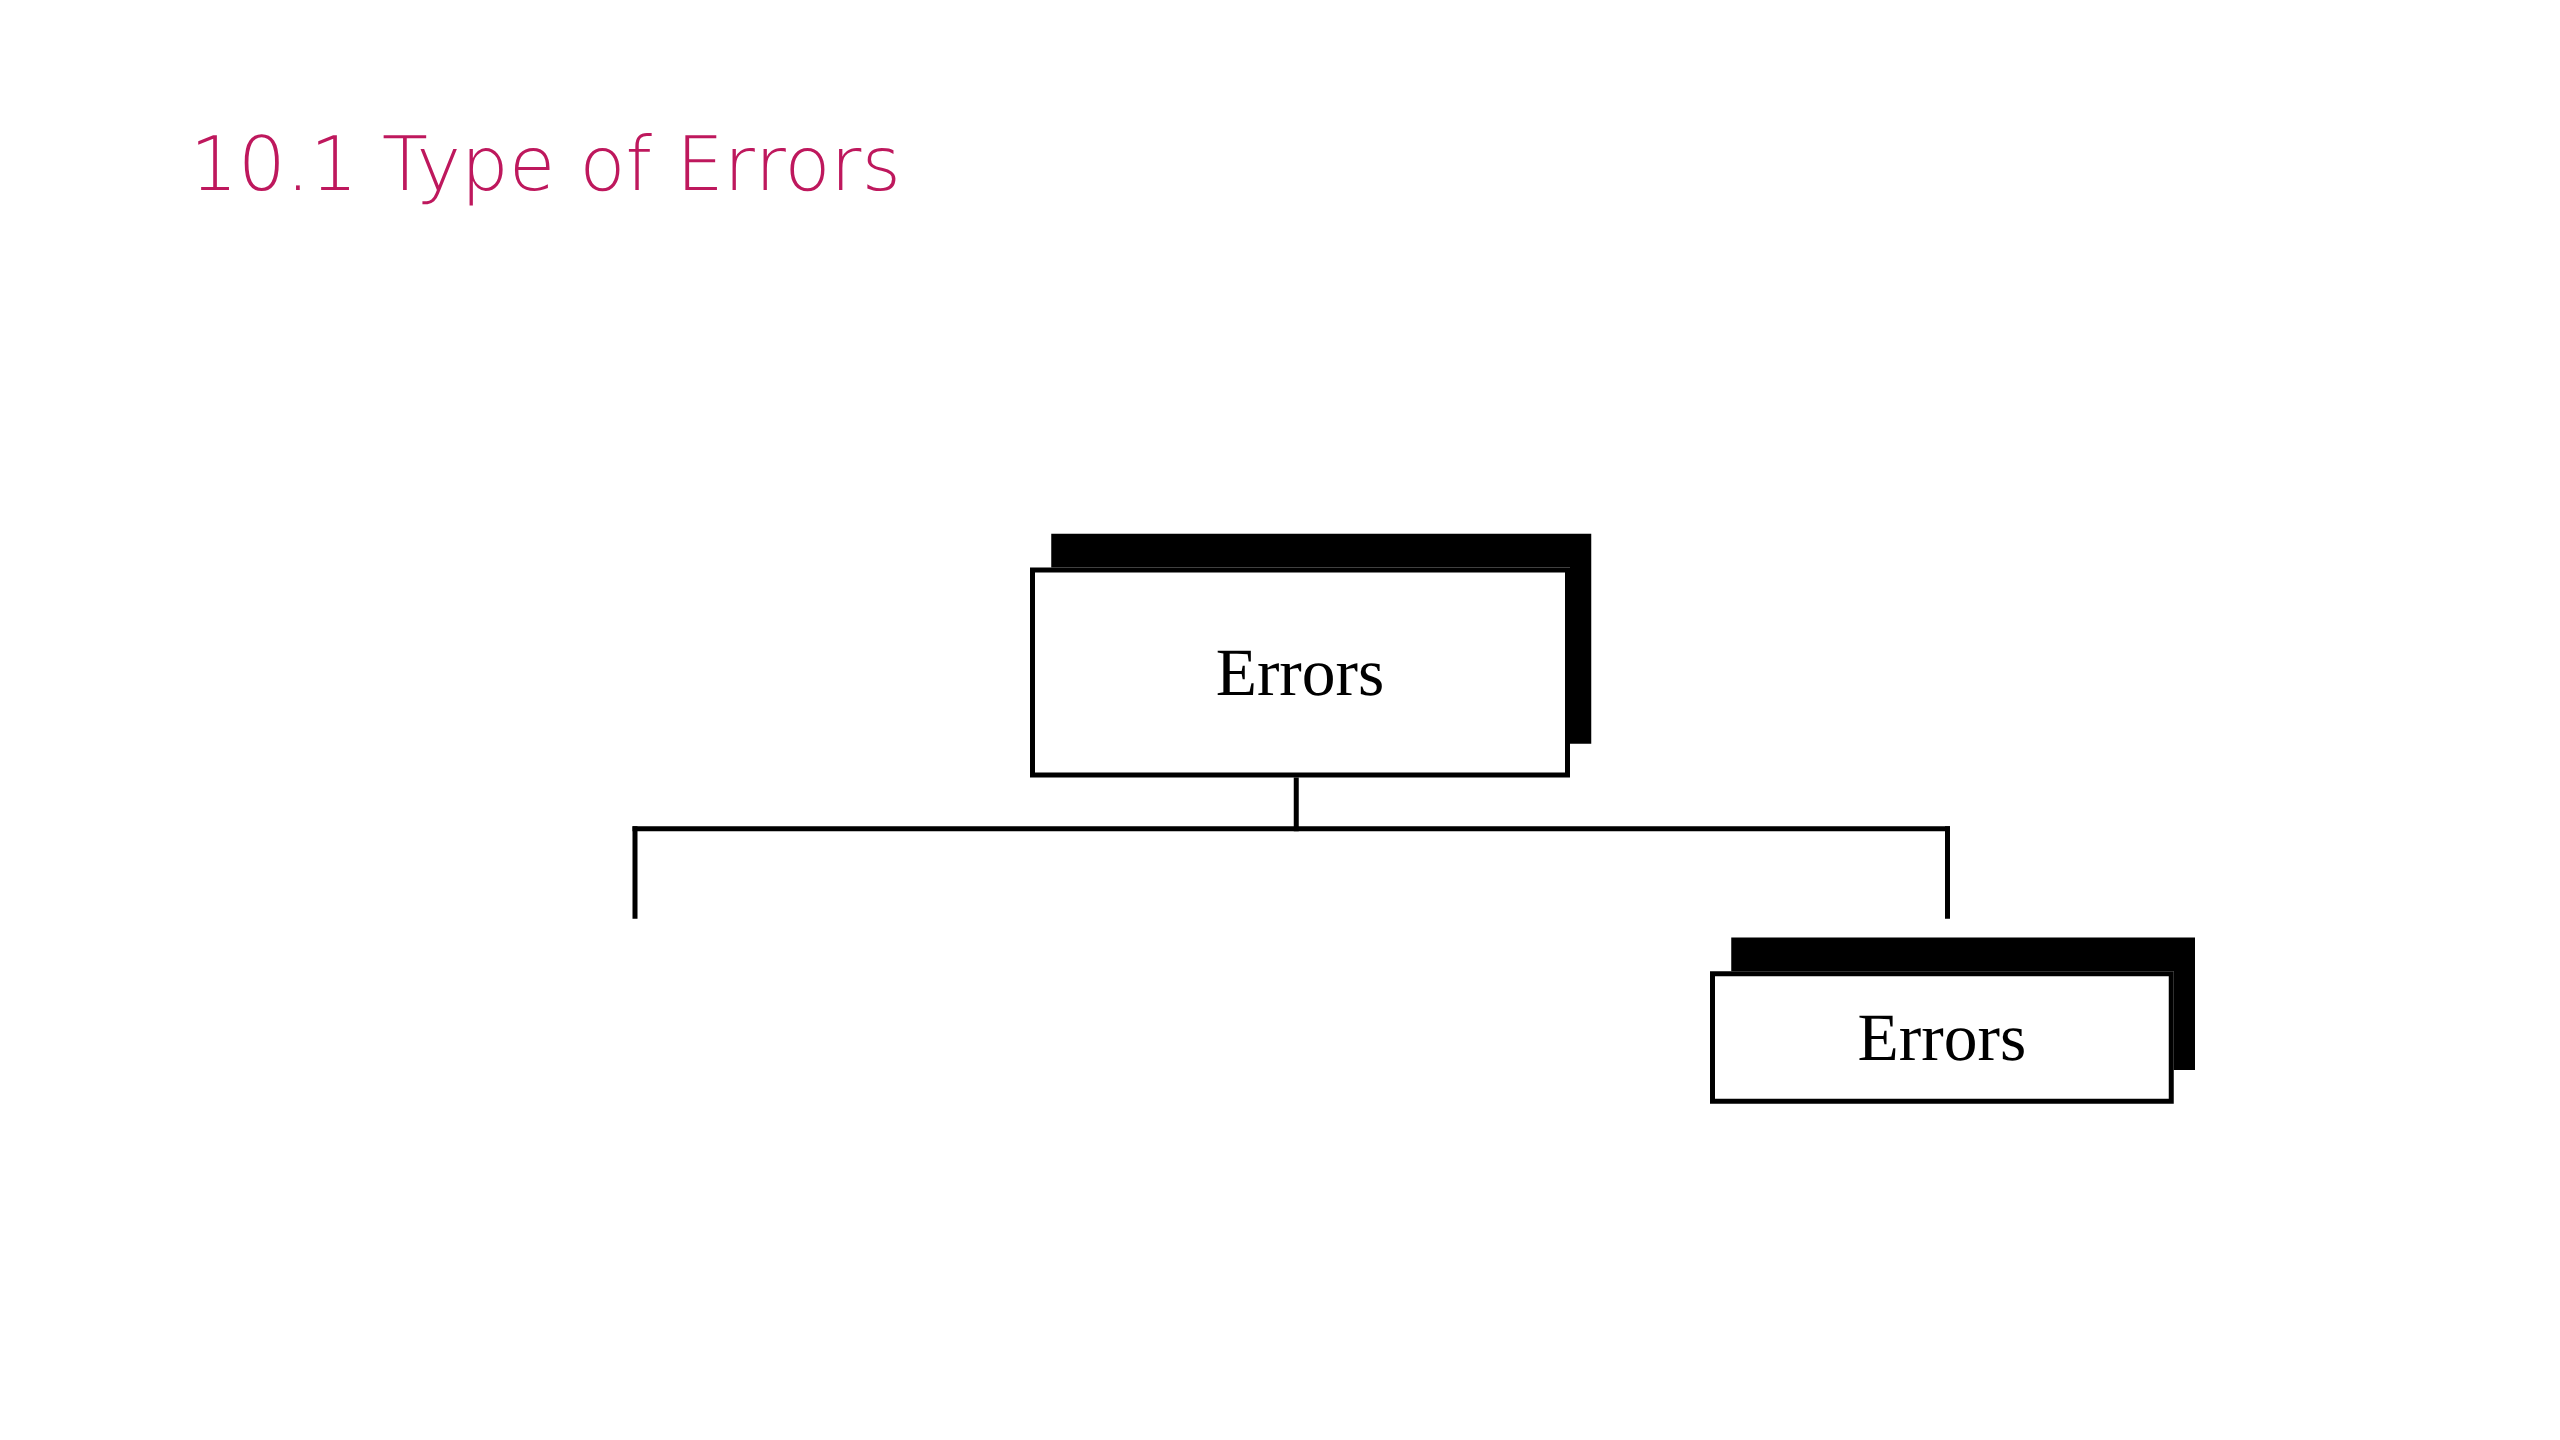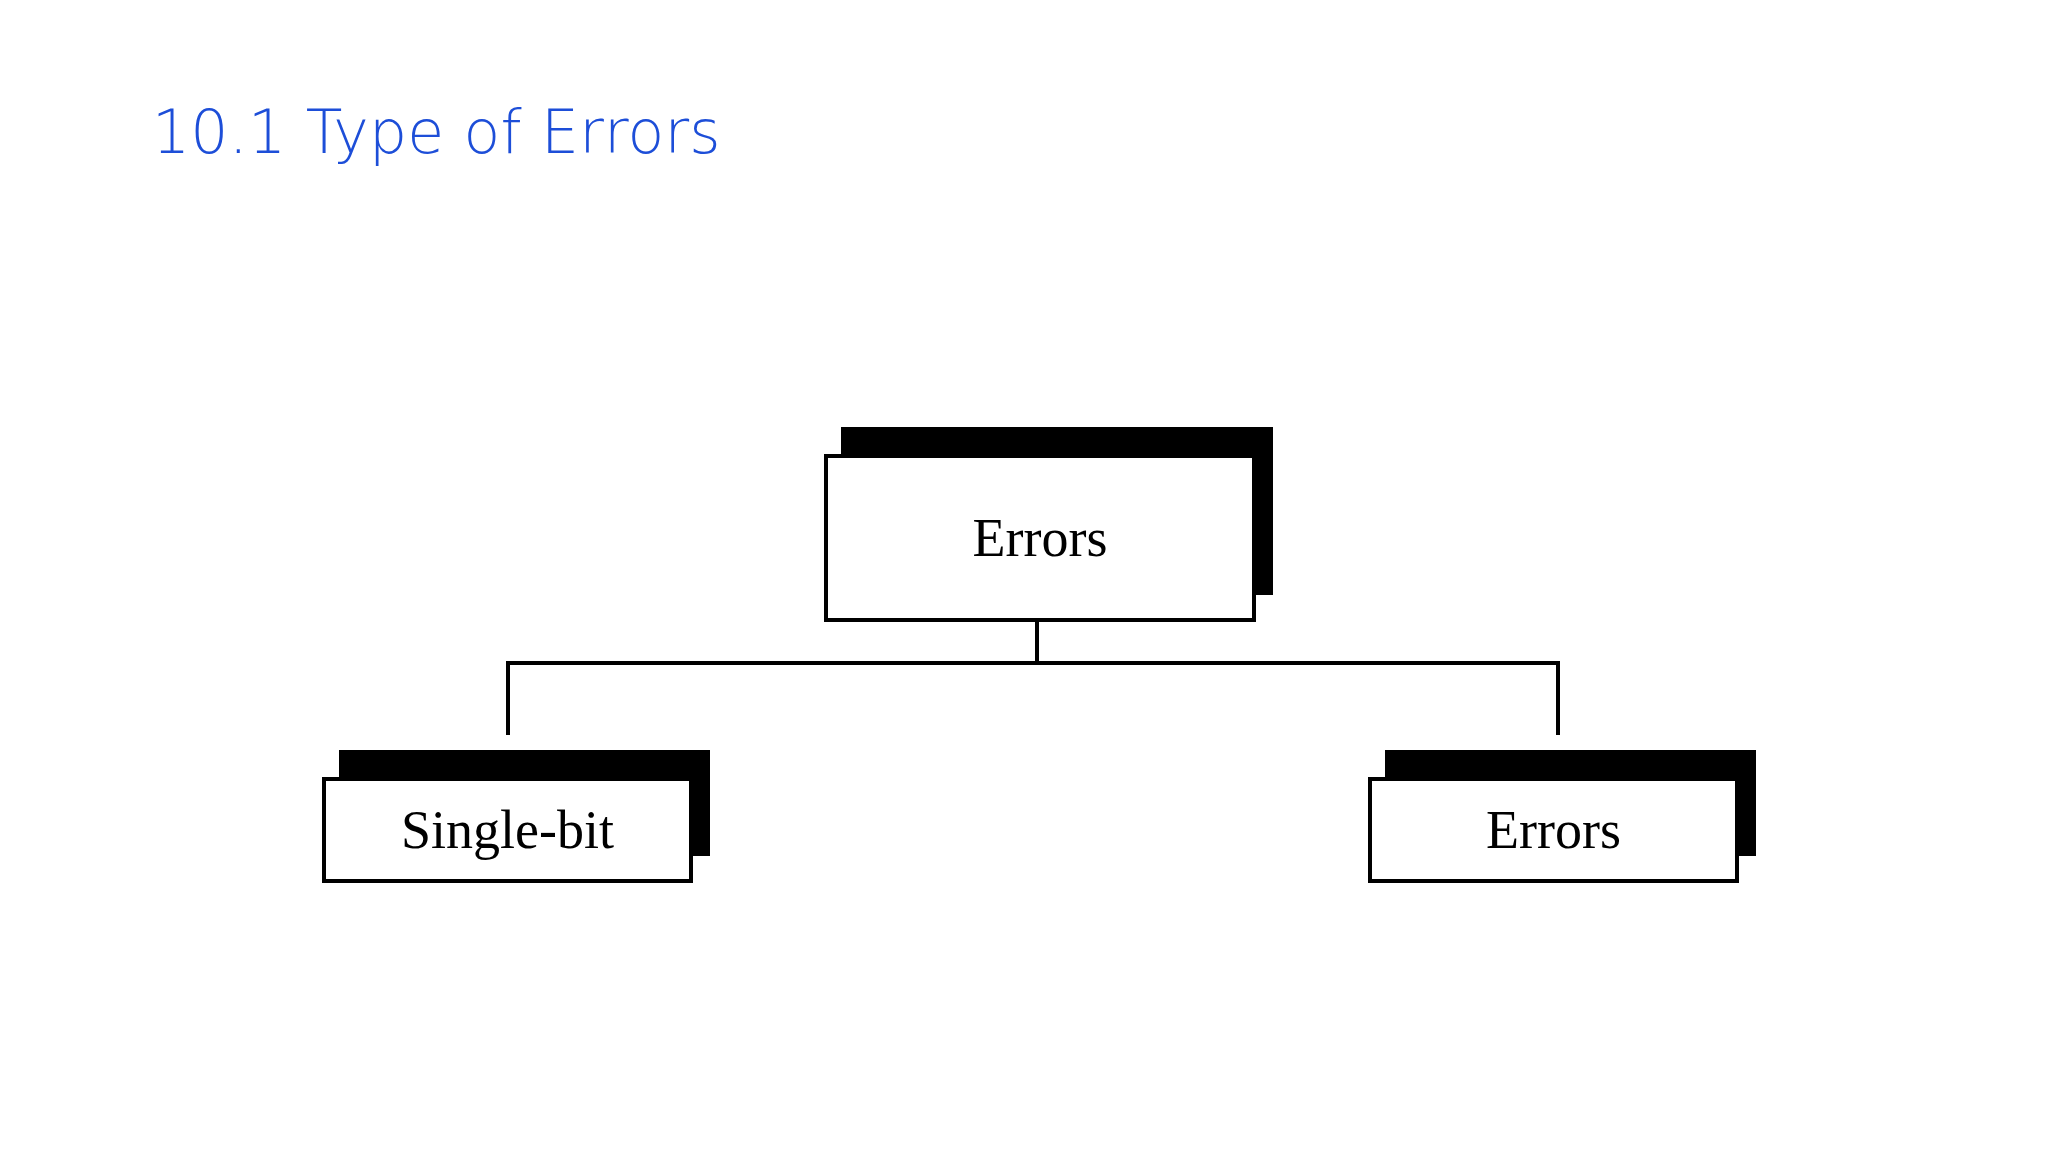--- a/index.html
+++ b/index.html
@@ -25,21 +25,21 @@
   #slide-title {
     position: absolute;
     left: 152px;
     top: 96px;
     width: 1700px;
     font-family: "DejaVu Sans", "Liberation Sans", sans-serif;
     font-weight: 300;
     font-size: 60px;
     line-height: 72px;
     letter-spacing: 0.2px;
-    color: #1d4ed8;
+    color: #be185d;
     white-space: nowrap;
   }
 
   
   #diagram {
     position: absolute;
     left: 0;
     top: 0;
     width: 2048px;
     height: 1152px;
@@ -128,26 +128,20 @@
     <div class="connector conn-v-left"></div>
     <div class="connector conn-v-right"></div>
 
     <div class="node" id="node-errors">
       <div class="node-shadow"></div>
       <div class="node-body">
         <span class="node-label">Errors</span>
       </div>
     </div>
 
-    <div class="node" id="node-single-bit">
-      <div class="node-shadow"></div>
-      <div class="node-body">
-        <span class="node-label">Single-bit</span>
-      </div>
-    </div>
 
     <div class="node" id="node-burst">
       <div class="node-shadow"></div>
       <div class="node-body">
         <span class="node-label">Errors</span>
       </div>
     </div>
 
   </div>
 </div>

